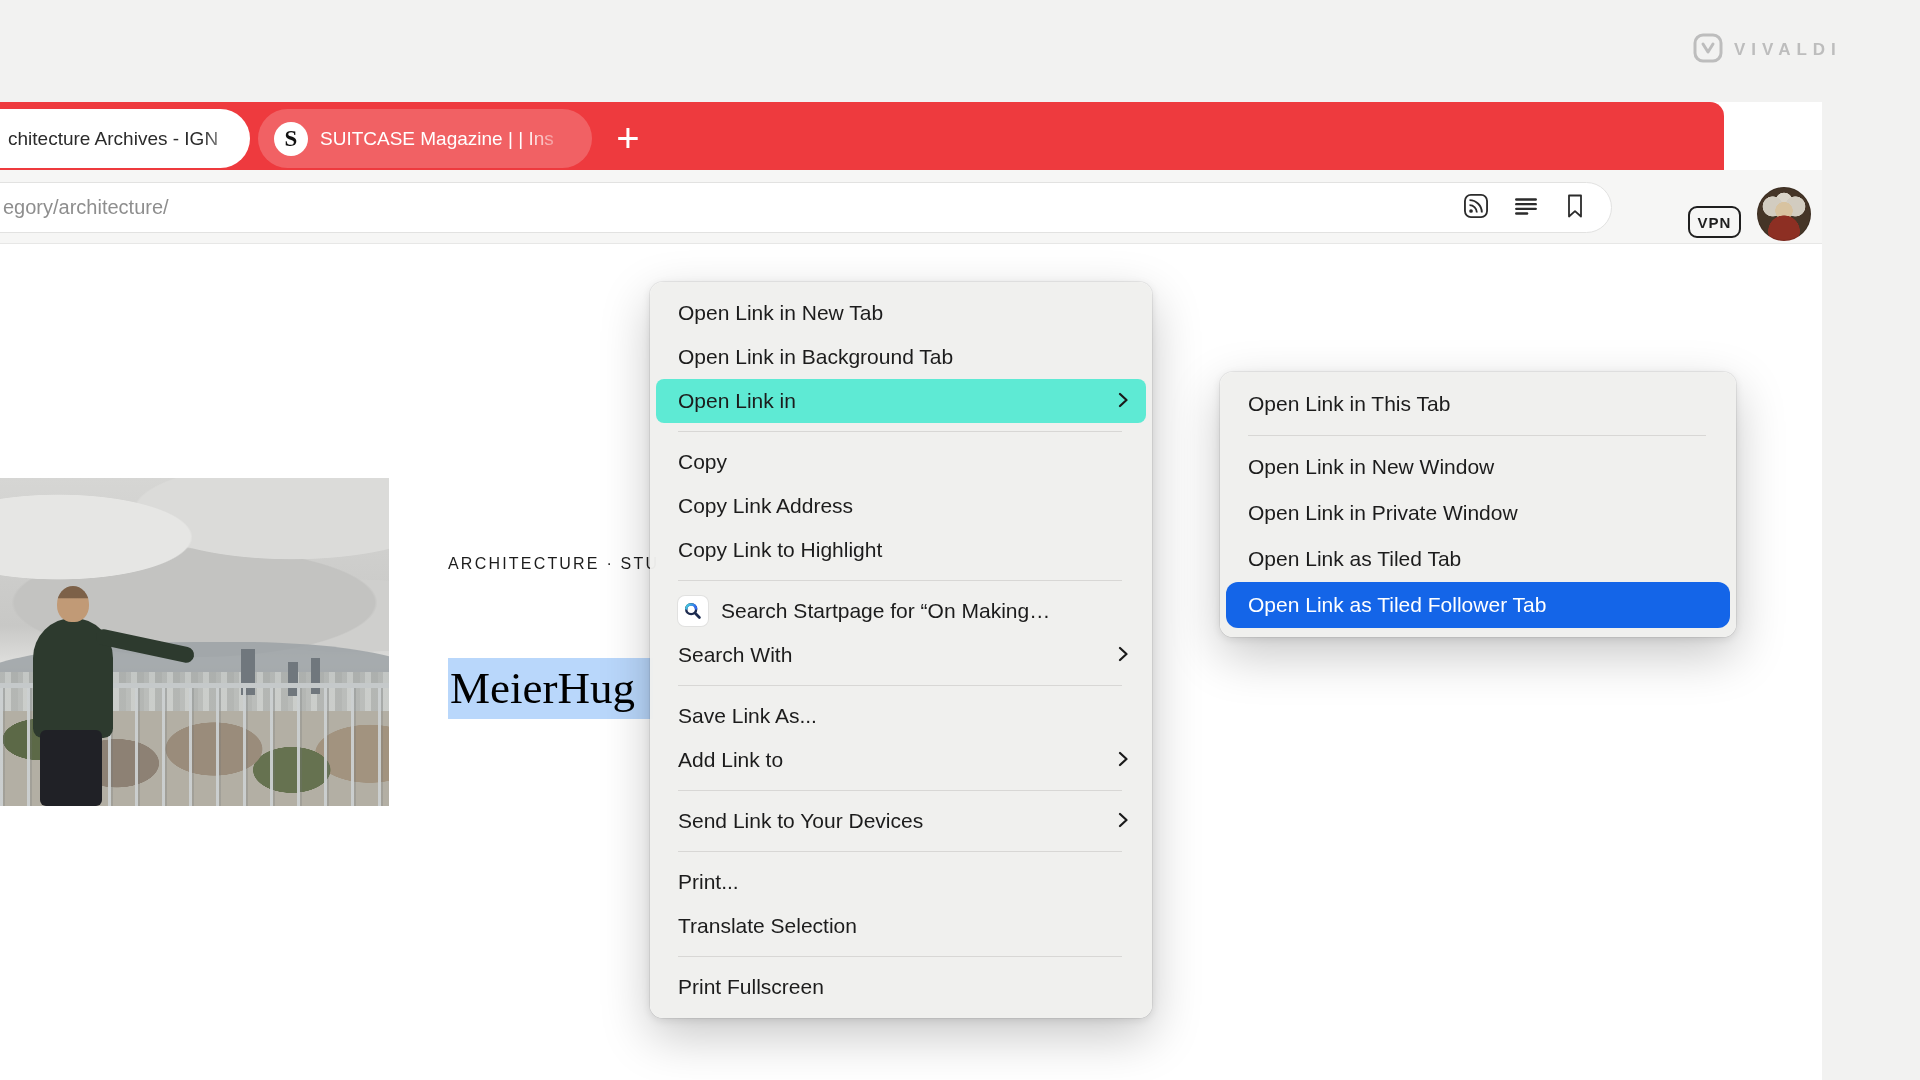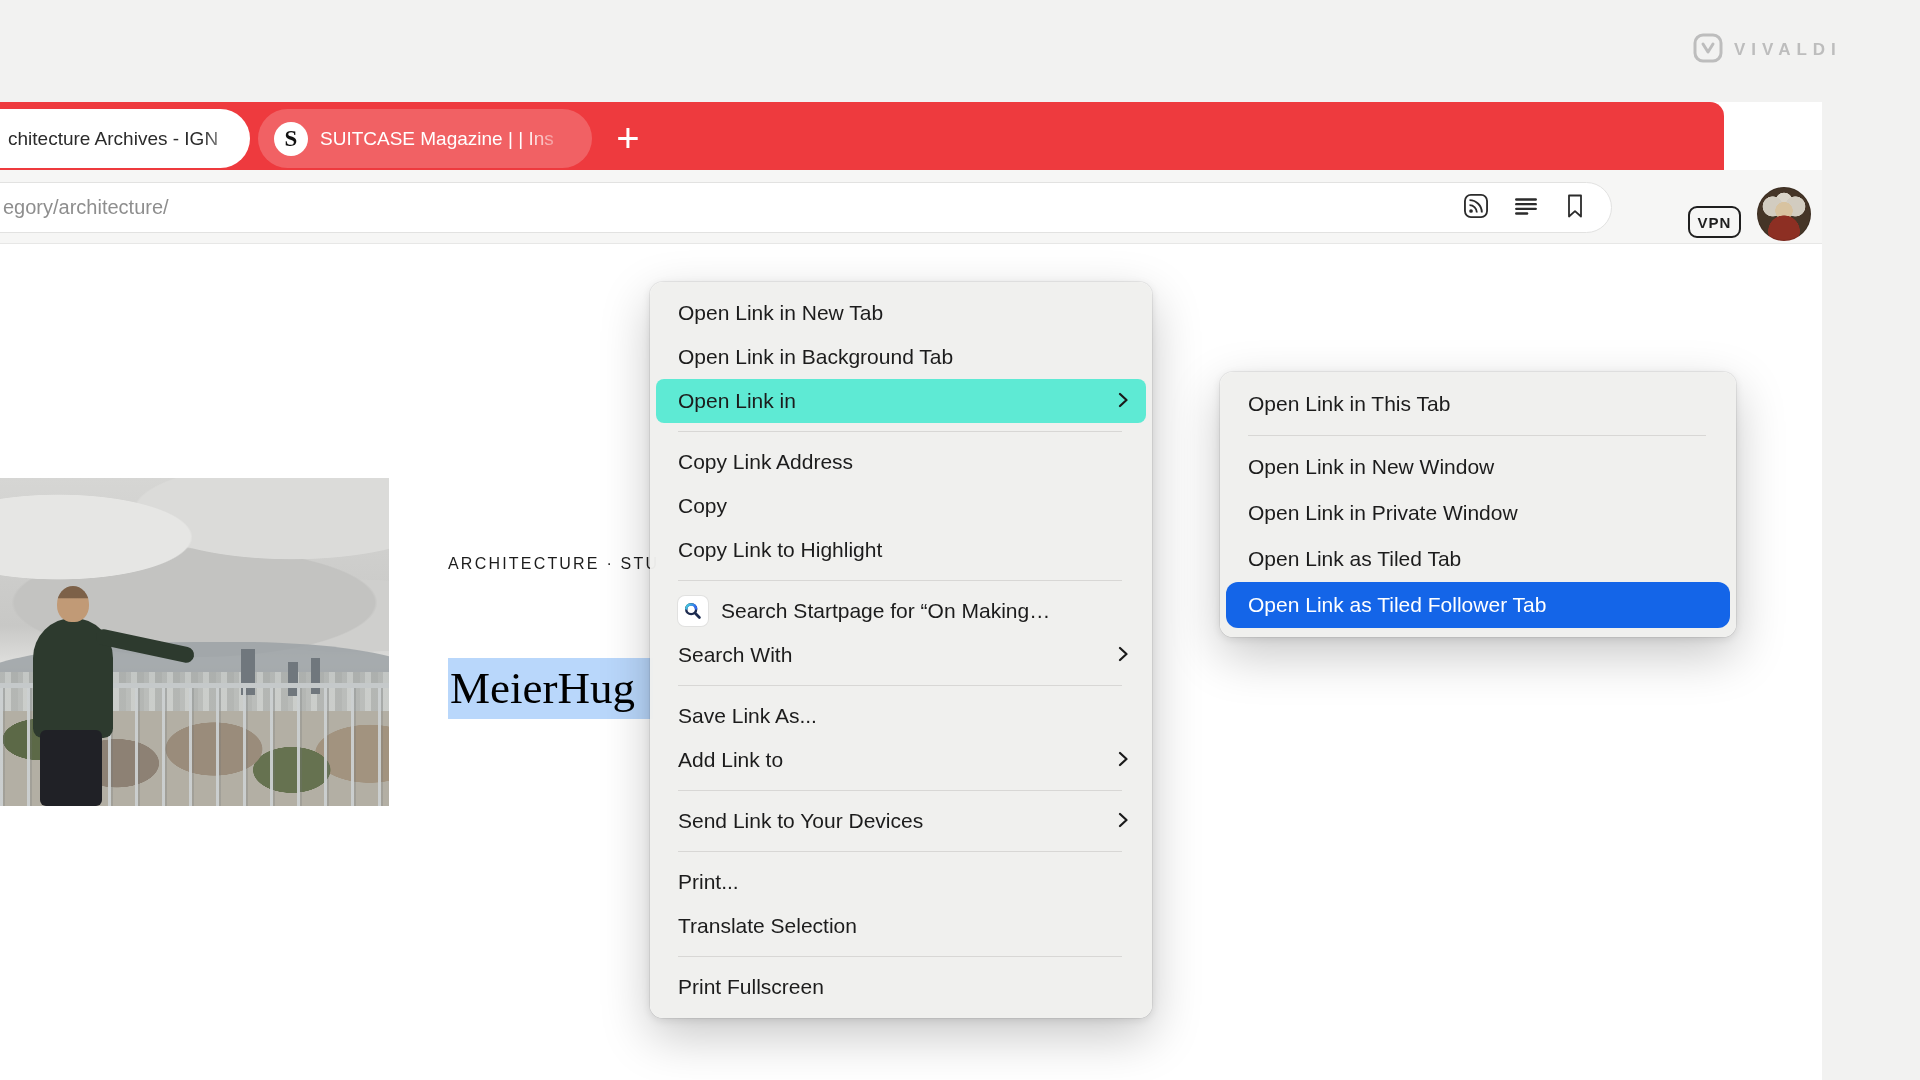--- a/index.html
+++ b/index.html
@@ -221,24 +221,24 @@
     <div class="mi mi-hover">
       <span>Open Link in</span>
       <span class="chev">
         <svg width="10" height="16" viewBox="0 0 10 16">
             <path d="M2 2 L8.5 8 L2 14" fill="none" stroke="#1A1A1A" stroke-width="2.2" stroke-linecap="round" stroke-linejoin="round"></path>
           </svg>
       </span>
     </div>
     <div class="mi-sep"></div>
     <div class="mi">
+      <span>Copy</span>
+    </div>
+    <div class="mi">
       <span>Copy Link Address</span>
-    </div>
-    <div class="mi">
-      <span>Copy</span>
     </div>
     <div class="mi">
       <span>Copy Link to Highlight</span>
     </div>
     <div class="mi-sep"></div>
     <div class="mi">
       <span class="mi-icon">
         <svg width="22" height="22" viewBox="0 0 24 24">
           <defs>
             <linearGradient id="spg" x1="0" y1="0" x2="1" y2="0.3">

